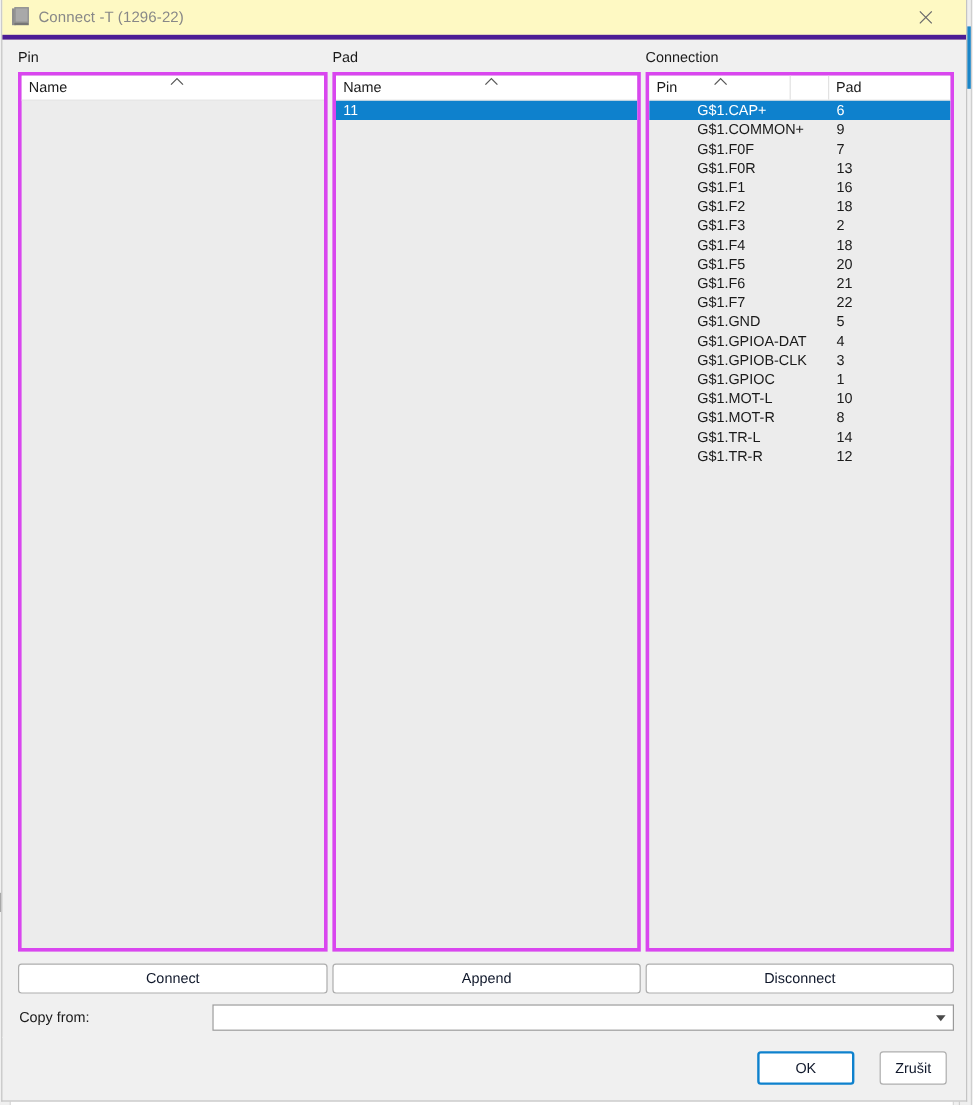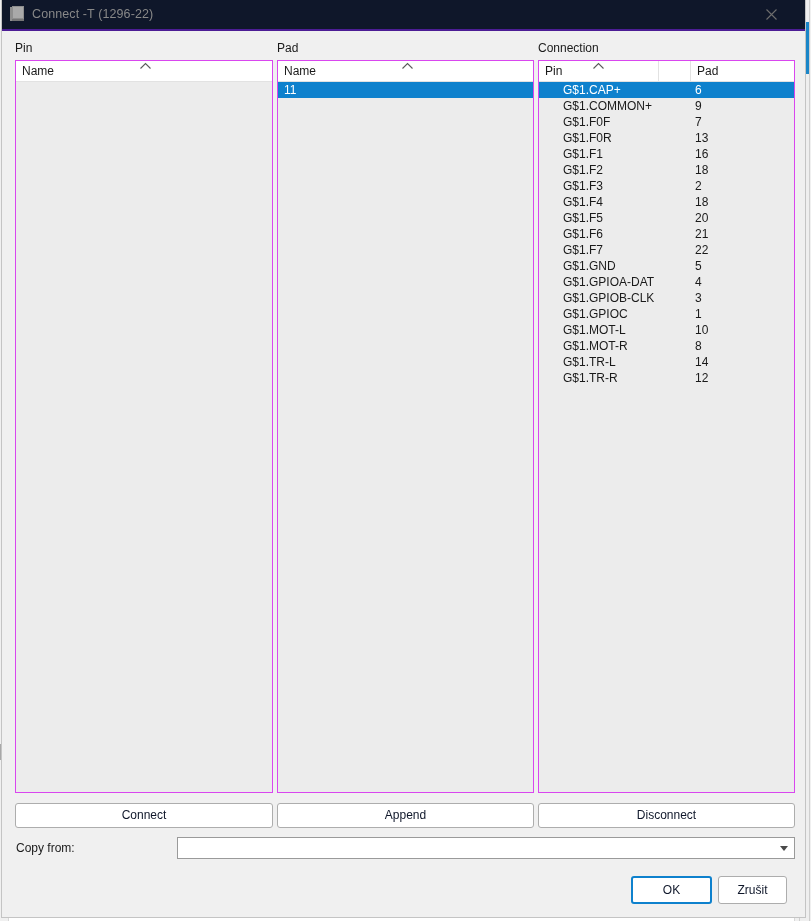--- a/index.html
+++ b/index.html
@@ -63,22 +63,22 @@
     background: #f0f0f0;
     border: 1px solid #c4c4c4;
     border-top: none;
     box-sizing: border-box;
   }
 
   
   #titlebar {
     position: relative;
     height: 29px;
-    background: #0f172a;
-    border-bottom: 2px solid #4c1d95;
+    background: #fef9c3;
+    border-bottom: 4px solid #4c1d95;
   }
   #titlebar .tb-icon {
     position: absolute;
     left: 8px; top: 6px;
     width: 15px; height: 16px;
   }
   #titlebar .tb-icon .book-body {
     position: absolute;
     left: 2px; top: 0;
     width: 12px; height: 13px;
@@ -121,21 +121,21 @@
   .group-label {
     position: absolute;
     font-size: 12px;
     color: #1a1a1a;
   }
 
   
   .listpanel {
     position: absolute;
     background: #ececec;
-    border: 1px solid #d946ef;
+    border: 3px solid #d946ef;
     box-sizing: border-box;
     overflow: hidden;
   }
   .lp-header {
     position: relative;
     height: 21px;
     background: #ffffff;
     border-bottom: 1px solid #e2e2e2;
     box-sizing: border-box;
     display: flex;
@@ -171,21 +171,21 @@
     color: #1a1a1a;
     white-space: nowrap;
   }
   .lp-row.sel {
     background: #0e81cd;
     color: #ffffff;
   }
   .lp-row .c-pin {
     position: absolute;
     left: 0; top: 0;
-    padding-left: 24px;
+    padding-left: 40px;
     width: 145px;
     overflow: hidden;
   }
   .lp-row .c-pad {
     position: absolute;
     left: 156px; top: 0;
     width: 90px;
     overflow: hidden;
   }
   .lp-row .c-name {
@@ -414,15 +414,15 @@
 
   <div id="copyfrom-label">Copy from:</div>
   <div id="copyfrom-combo">
     <div class="combo-value"></div>
     <div class="combo-arrow"></div>
   </div>
 
   <div id="footer-sep"></div>
 
   <button class="pushbtn default" style="left:629px; top:876px; width:81px; height:28px;">OK</button>
-  <button class="pushbtn" style="left:716px; top:876px; width:69px; height:28px;">Zrušit</button>
+  <button class="pushbtn" style="left:731px; top:876px; width:56px; height:28px;">Zrušit</button>
 
 </div>
 
 </body></html>

